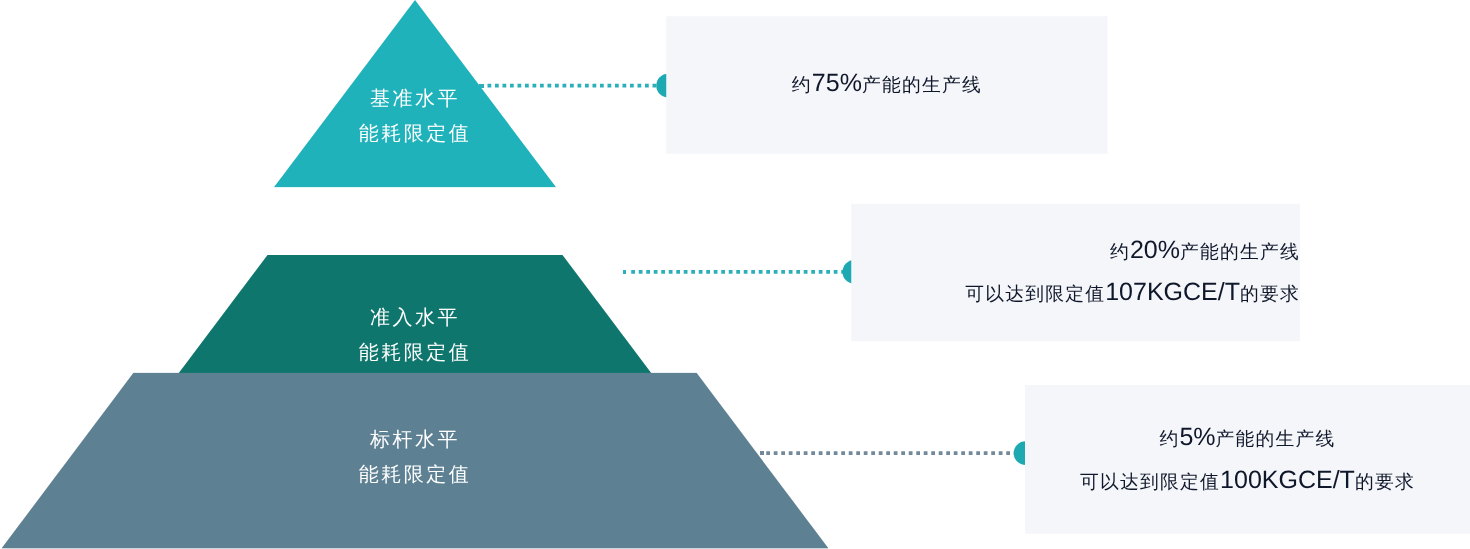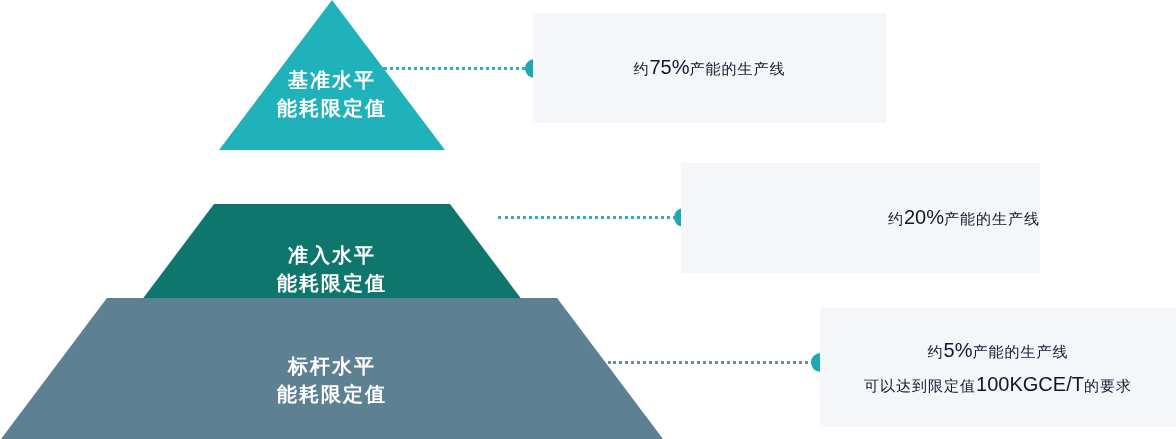--- a/index.html
+++ b/index.html
@@ -9,24 +9,24 @@
   
   .tier{position:absolute;}
   .tier-1{left:219px;top:0;width:226px;height:150px;
     clip-path:polygon(50% 0%,100% 100%,0% 100%);}
   .tier-2{left:111px;top:156px;width:442px;height:137px;
     clip-path:polygon(23.3% 0%,76.7% 0%,100% 100%,0% 100%);}
   .tier-3{left:1px;top:298px;width:662px;height:141px;
     clip-path:polygon(16% 0%,84% 0%,100% 100%,0% 100%);}
 
   .tier-label{position:absolute;left:0;right:0;text-align:center;
-    color:#ffffff;font-size:20px;font-weight:bold;line-height:28px;letter-spacing:2px;}
+    color:#ffffff;font-size:16px;font-weight:normal;line-height:28px;letter-spacing:2px;}
   .tier-1 .tier-label{top:66px;}
   .tier-2 .tier-label{top:37px;}
-  .tier-3 .tier-label{top:54px;}
+  .tier-3 .tier-label{top:41px;}
 
   
   .connector{position:absolute;height:0;border-top-width:3px;border-top-style:dotted;}
   .connector-1{left:383px;top:67px;width:150px;}
   .connector-2{left:498px;top:216px;width:185px;}
   .connector-3{left:608px;top:361px;width:212px;}
 
   .dot{position:absolute;width:19px;height:19px;border-radius:50%;}
   .dot-1{left:525px;top:59px;}
   .dot-2{left:674px;top:208px;}
@@ -74,20 +74,21 @@
   <div class="dot dot-1" style="background: rgb(28, 169, 178);"></div>
   <div class="dot dot-2" style="background: rgb(28, 169, 178);"></div>
   <div class="dot dot-3" style="background: rgb(28, 169, 178);"></div>
 
   <div class="callout callout-1" style="background: rgb(245, 246, 250);">
     <div>约<span class="ascii">75%</span>产能的生产线</div>
   </div>
 
   <div class="callout callout-2" style="background: rgb(245, 246, 250); align-items: flex-end;">
     <div>约<span class="ascii">20%</span>产能的生产线</div>
+    <div>可以达到限定值<span class="ascii">107KGCE/T</span>的要求</div>
   </div>
 
   <div class="callout callout-3" style="background: rgb(245, 246, 250);">
     <div>约<span class="ascii">5%</span>产能的生产线</div>
     <div>可以达到限定值<span class="ascii">100KGCE/T</span>的要求</div>
   </div>
 
 </div>
 
 </body></html>

